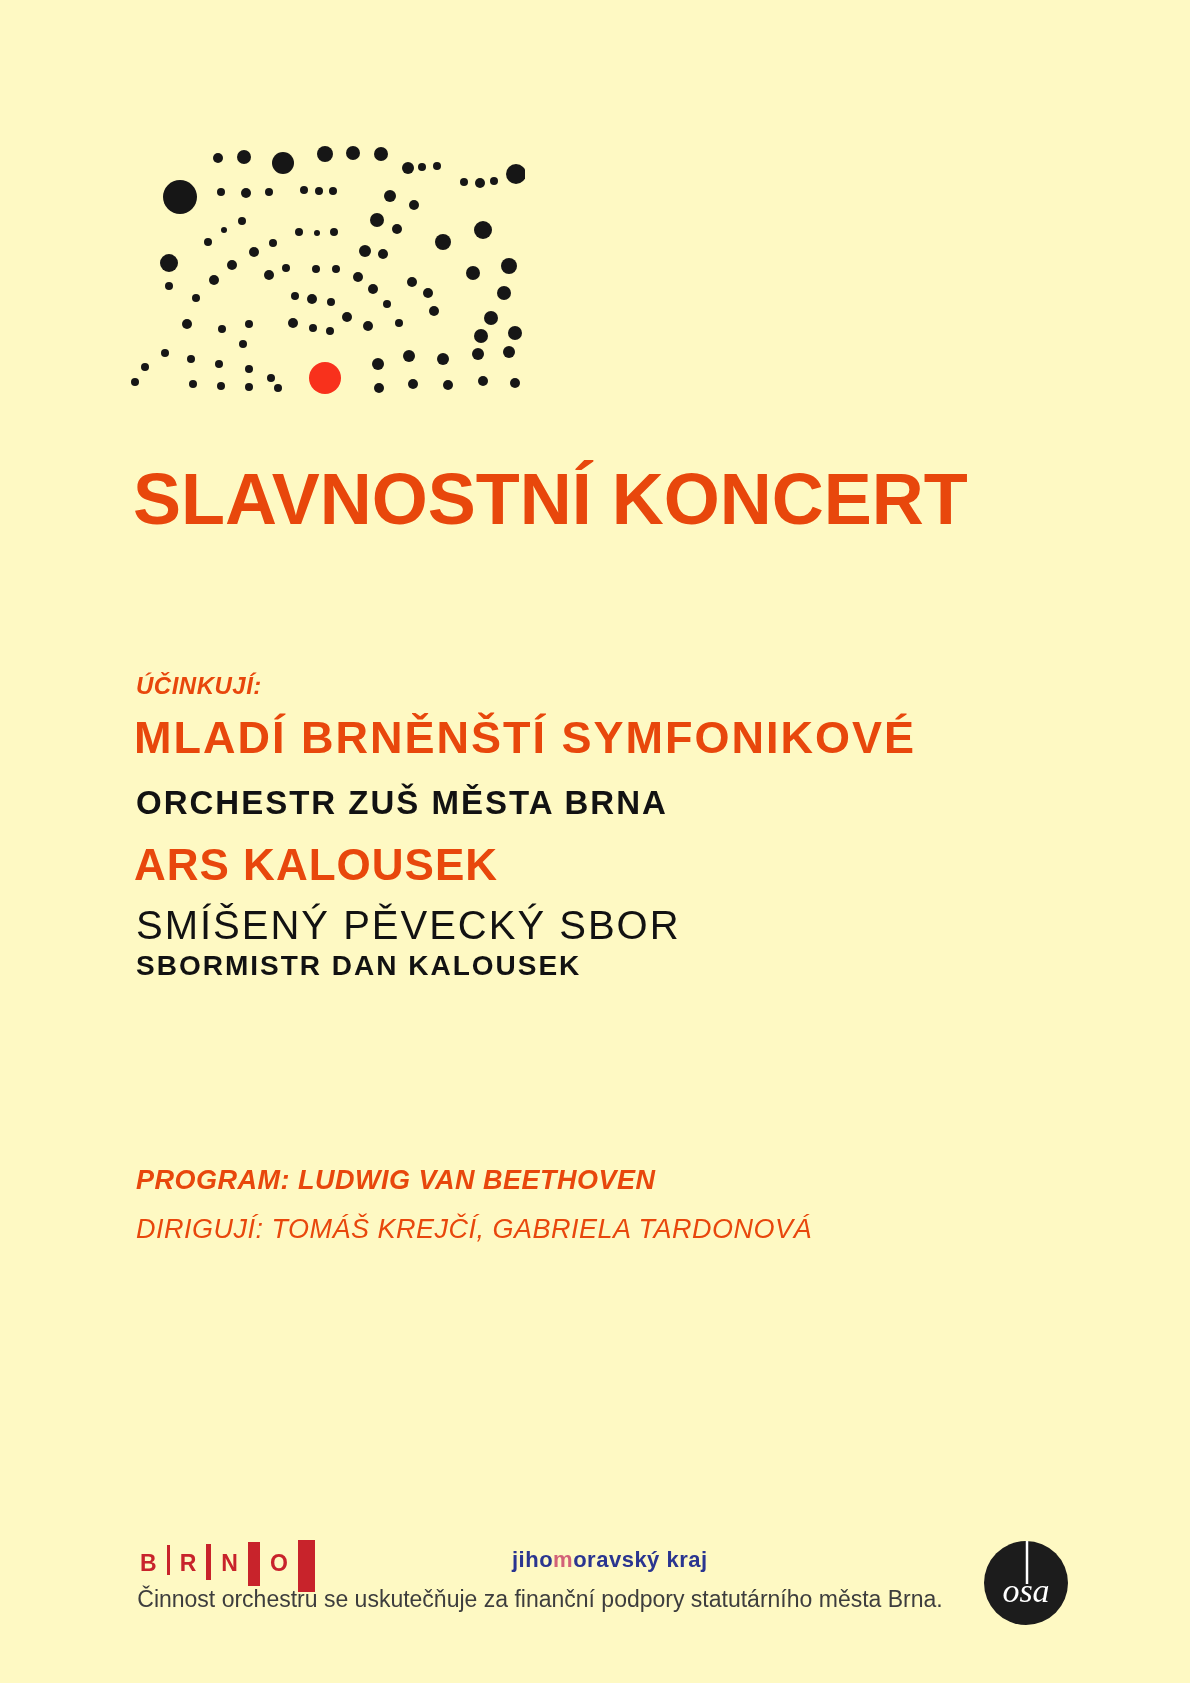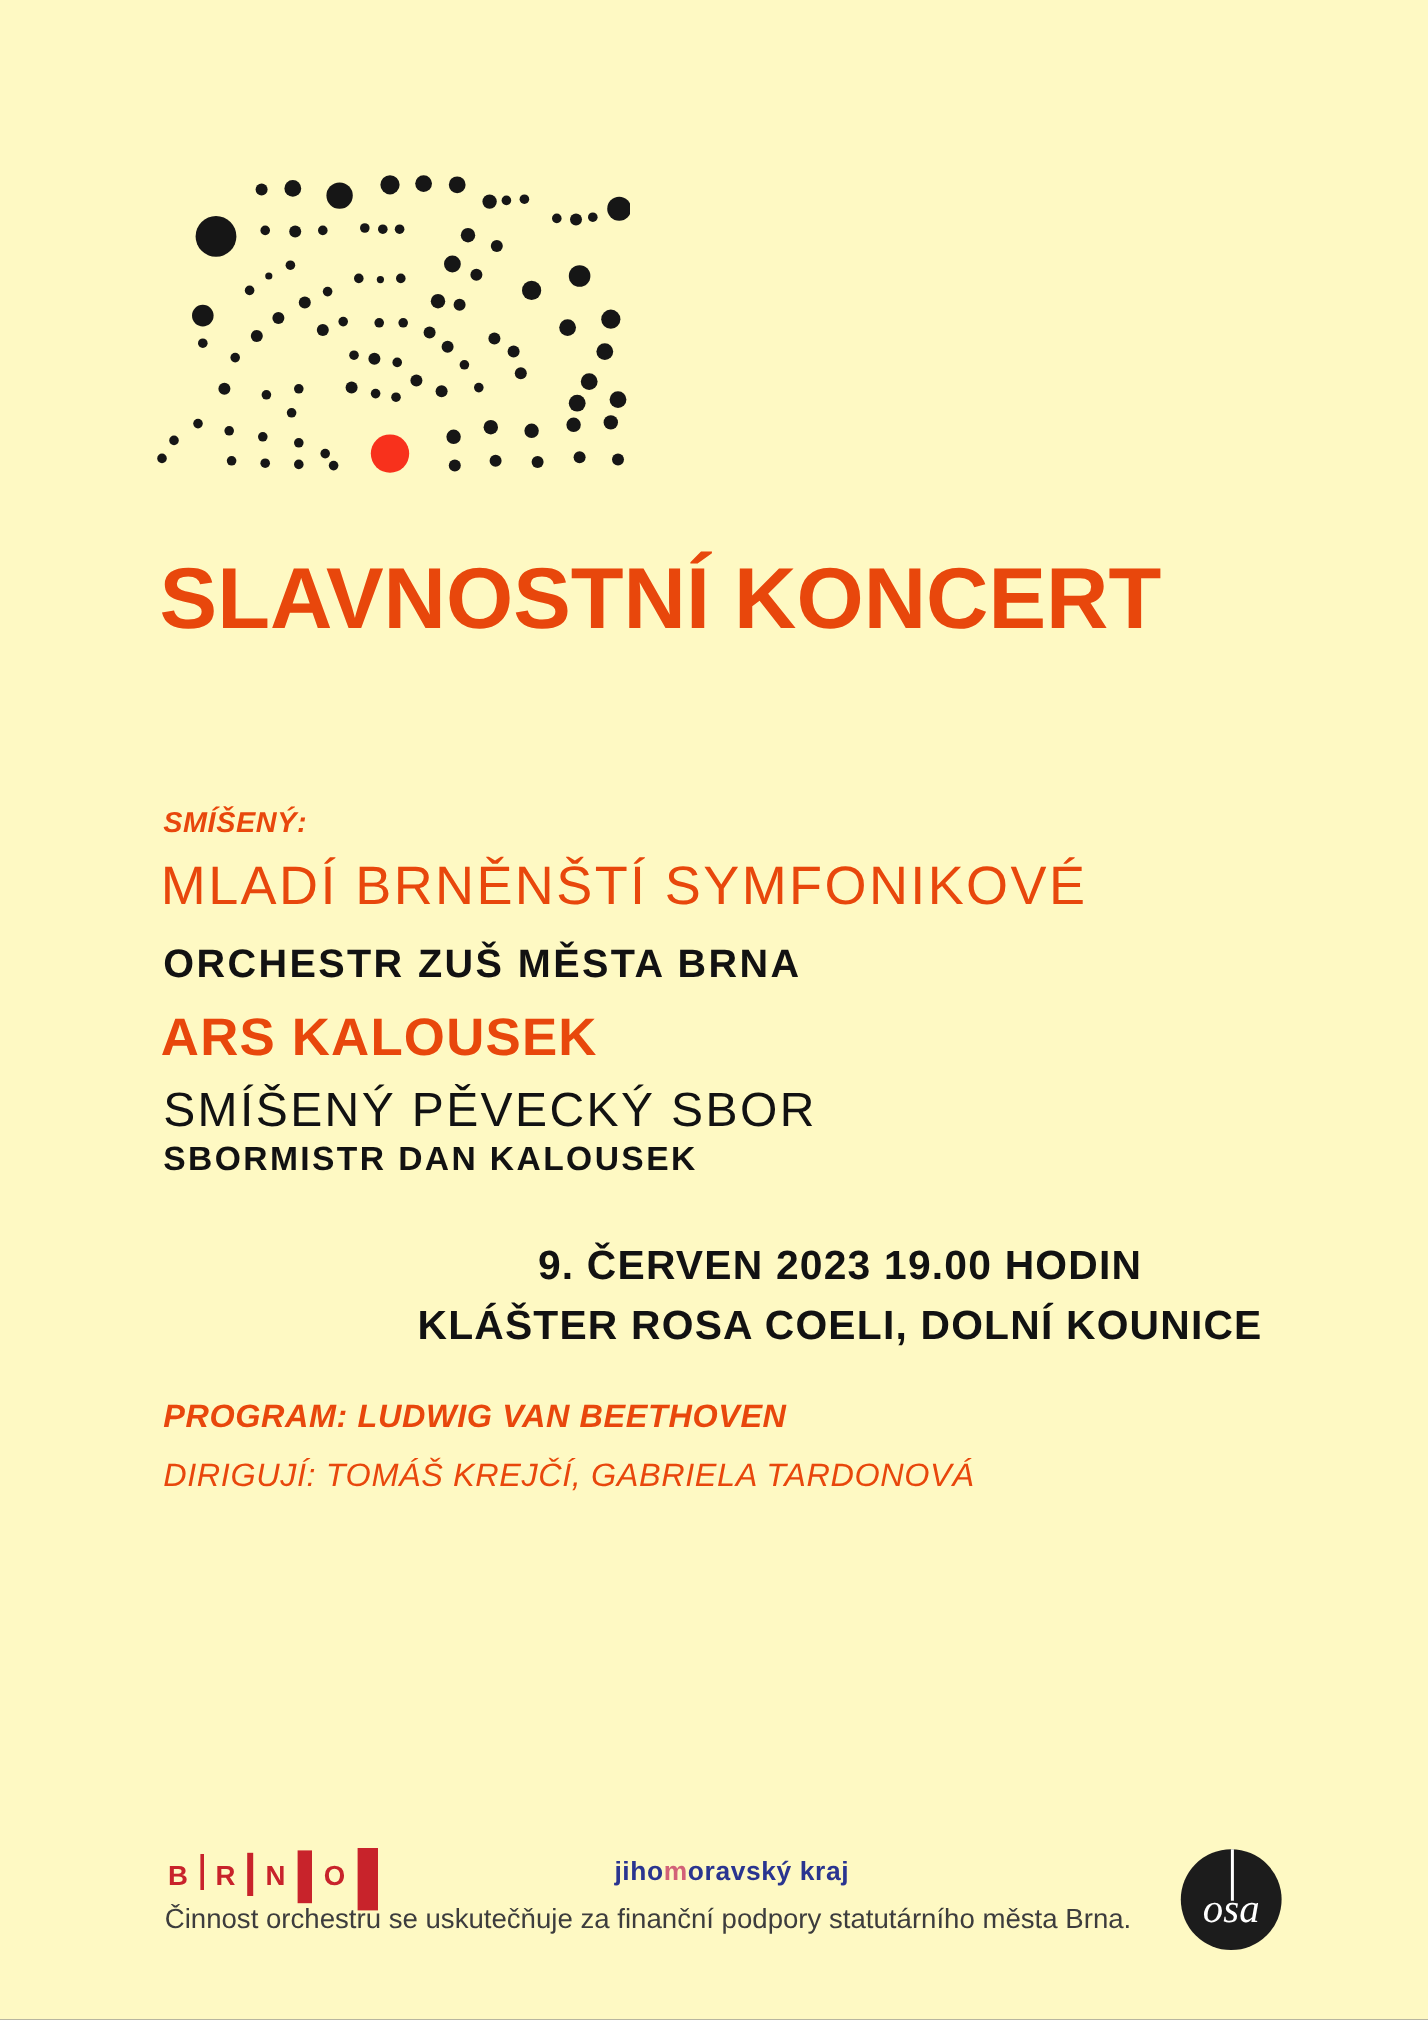--- a/index.html
+++ b/index.html
@@ -20,21 +20,21 @@
     color:#E8470C;white-space:nowrap;
   }
   
   .ucinkuji{
     position:absolute;left:136px;top:672px;
     font-size:24px;font-weight:bold;font-style:italic;
     color:#E8470C;letter-spacing:0.5px;
   }
   .orchestra-name{
     position:absolute;left:134px;top:712px;
-    font-size:45px;font-weight:normal;color:#E8470C;
+    font-size:45px;font-weight:bold;color:#E8470C;
     letter-spacing:2px;white-space:nowrap;
   }
   .orchestra-sub{
     position:absolute;left:136px;top:784px;
     font-size:33px;font-weight:bold;color:#121212;
     letter-spacing:2px;white-space:nowrap;
   }
   .choir-name{
     position:absolute;left:134px;top:840px;
     font-size:44px;font-weight:bold;color:#E8470C;
@@ -195,31 +195,27 @@
         <circle cx="288" cy="279" r="5"></circle>
         <circle cx="323" cy="280" r="5"></circle>
       <circle cx="358" cy="276" r="5"></circle>
         <circle cx="390" cy="278" r="5"></circle>
     </g>
     <circle cx="200" cy="273" r="16" fill="#F8311C"></circle>
   </svg>
 
   <div class="title">SLAVNOSTNÍ KONCERT</div>
 
-  <div class="ucinkuji">SMÍŠENÝ:</div>
+  <div class="ucinkuji">ÚČINKUJÍ:</div>
   <div class="orchestra-name">MLADÍ BRNĚNŠTÍ SYMFONIKOVÉ</div>
   <div class="orchestra-sub">ORCHESTR ZUŠ MĚSTA BRNA</div>
   <div class="choir-name">ARS KALOUSEK</div>
   <div class="choir-sub">SMÍŠENÝ PĚVECKÝ SBOR</div>
   <div class="choirmaster">SBORMISTR DAN KALOUSEK</div>
 
-  <div class="event-block">
-    <div class="line1">9. ČERVEN 2023 19.00 HODIN</div>
-    <div class="line2">KLÁŠTER ROSA COELI, DOLNÍ KOUNICE</div>
-  </div>
 
   <div class="program-line">PROGRAM: LUDWIG VAN BEETHOVEN</div>
   <div class="conductors-line">DIRIGUJÍ: TOMÁŠ KREJČÍ, GABRIELA TARDONOVÁ</div>
 
   <div class="brno-logo">
     <span class="letter">B</span>
     <div class="bar brno-bar-1"></div>
     <span class="letter">R</span>
     <div class="bar brno-bar-2"></div>
     <span class="letter">N</span>

